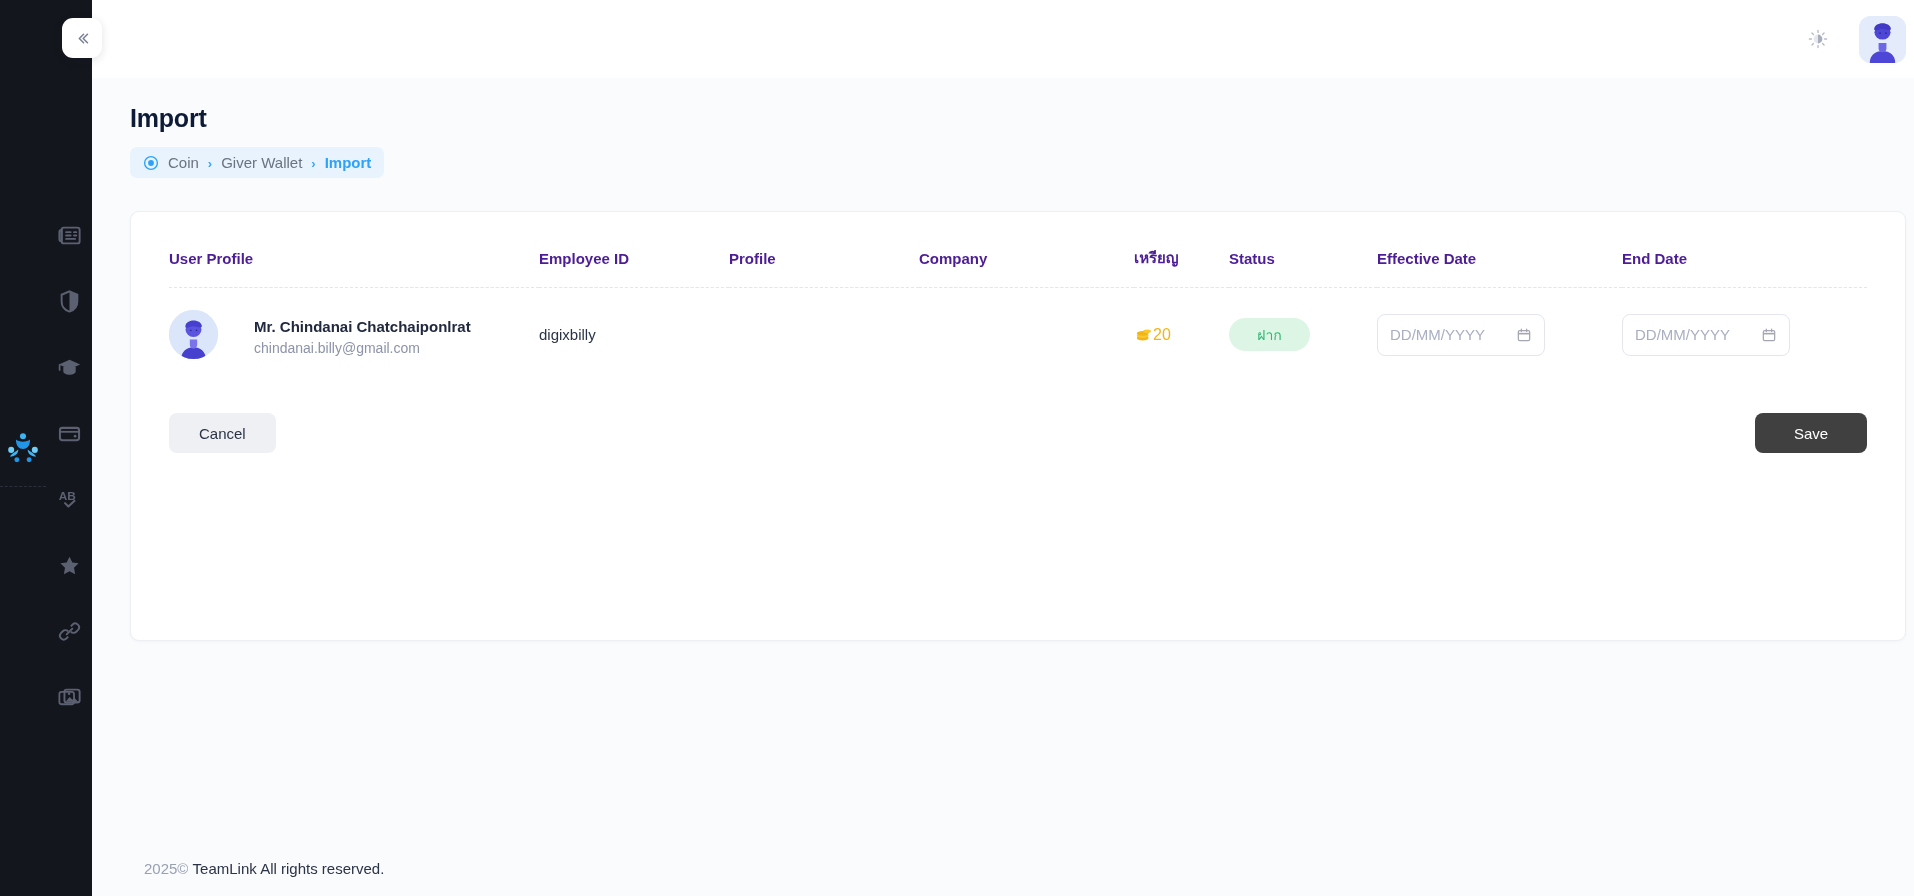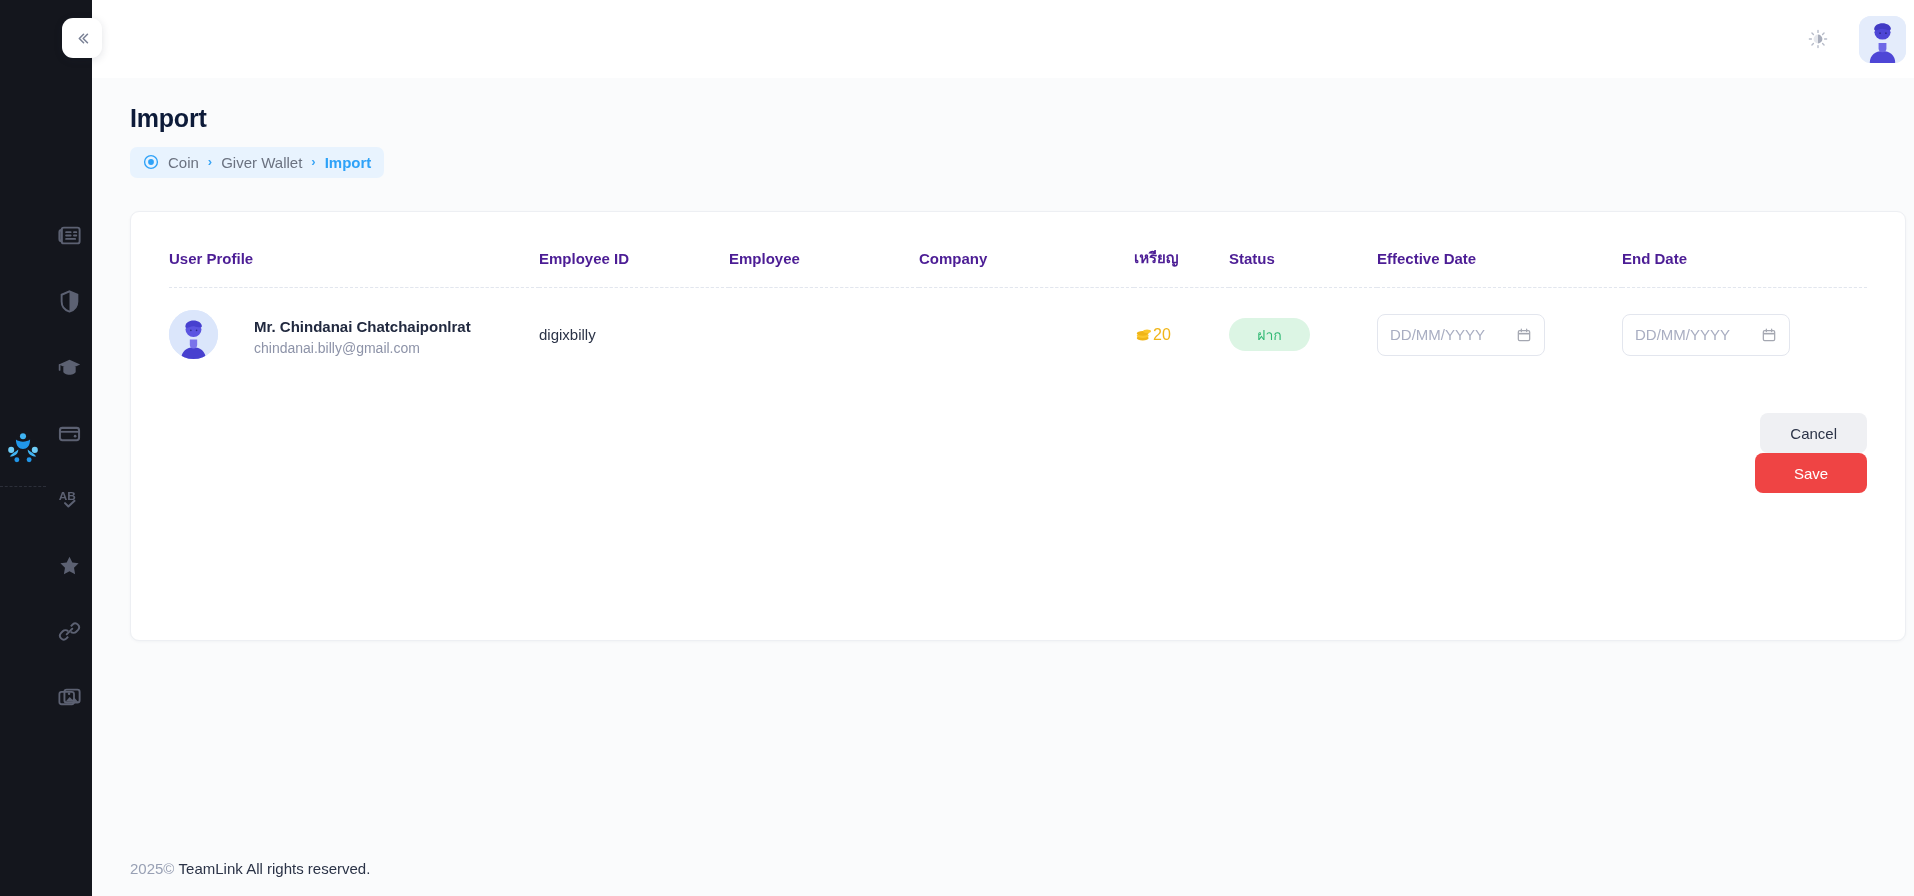--- a/index.html
+++ b/index.html
@@ -54,21 +54,21 @@
     display: flex; align-items: flex-end; justify-content: center;
   }
 
   .content { flex: 1; padding: 26px 48px 0 38px; position: relative; }
 
   .page-title {
     font-size: 25px; font-weight: bold; color: #0d1b39;
     letter-spacing: -.2px; margin-bottom: 14px;
   }
   .breadcrumb {
-    display: inline-flex; align-items: flex-start; gap: 9px;
+    display: inline-flex; align-items: flex-end; gap: 9px;
     background: #e8f3fe; border-radius: 7px;
     padding: 7px 13px; font-size: 15px;
   }
   .bc-link { color: #6b7280; cursor: pointer; }
   .bc-active { color: #2ea2f8; font-weight: bold; cursor: pointer; }
   .bc-sep { color: #3aa5f5; font-weight: bold; font-size: 13px; }
   .bc-icon { width: 16px; height: 16px; display: block; }
 
   .card {
     margin-top: 33px;
@@ -124,40 +124,40 @@
     width: 168px; height: 42px;
     border: 1px solid #e3e6ee; border-radius: 8px;
     background: #ffffff;
     display: flex; align-items: center;
     padding: 0 12px;
     cursor: text;
   }
   .date-ph { font-size: 15px; color: #a9aec2; flex: 1; }
   .cal-icon { width: 16px; height: 16px; display:block; opacity:.55; }
 
-  .actions { display: flex; align-items: flex-end; justify-content: space-between; margin-top: 54px; flex-direction: column; }
+  .actions { display: flex; align-items: flex-end; justify-content: space-between; margin-top: 54px; }
   .btn-cancel {
     background: #eff0f3; color: #2b3347;
     border: none; border-radius: 8px;
     font-size: 15px; font-family: inherit;
     padding: 0 30px; height: 40px; cursor: pointer;
   }
   .btn-save {
-    background: #ef4444; color: #ffffff;
+    background: #404040; color: #ffffff;
     border: none; border-radius: 8px;
     font-size: 15px; font-family: inherit; font-weight: normal;
     width: 112px; height: 40px; cursor: pointer;
   }
 
   .footer {
     position: absolute; left: 38px; bottom: 0;
     height: 56px; display: flex; align-items: center;
     font-size: 15px;
   }
-  .f-year { color: #98a0b4; }
+  .f-year { color: #98a0b4; margin-left: 14px; }
   .f-text { color: #2b3347; }
 </style>
 </head>
 <body>
 
 <div class="app">
 
   <aside class="sidebar">
     <div class="logo-zone">
       <span>
@@ -291,21 +291,21 @@
               <col class="col-comp">
             <col class="col-coin">
               <col class="col-stat">
               <col class="col-eff">
               <col class="col-end">
           </colgroup>
           <thead>
             <tr>
               <th>User Profile</th>
               <th>Employee ID</th>
-              <th>Employee</th>
+              <th>Profile</th>
               <th>Company</th>
               <th>เหรียญ</th>
               <th>Status</th>
               <th>Effective Date</th>
               <th>End Date</th>
             </tr>
           </thead>
           <tbody>
             <tr>
               <td>

